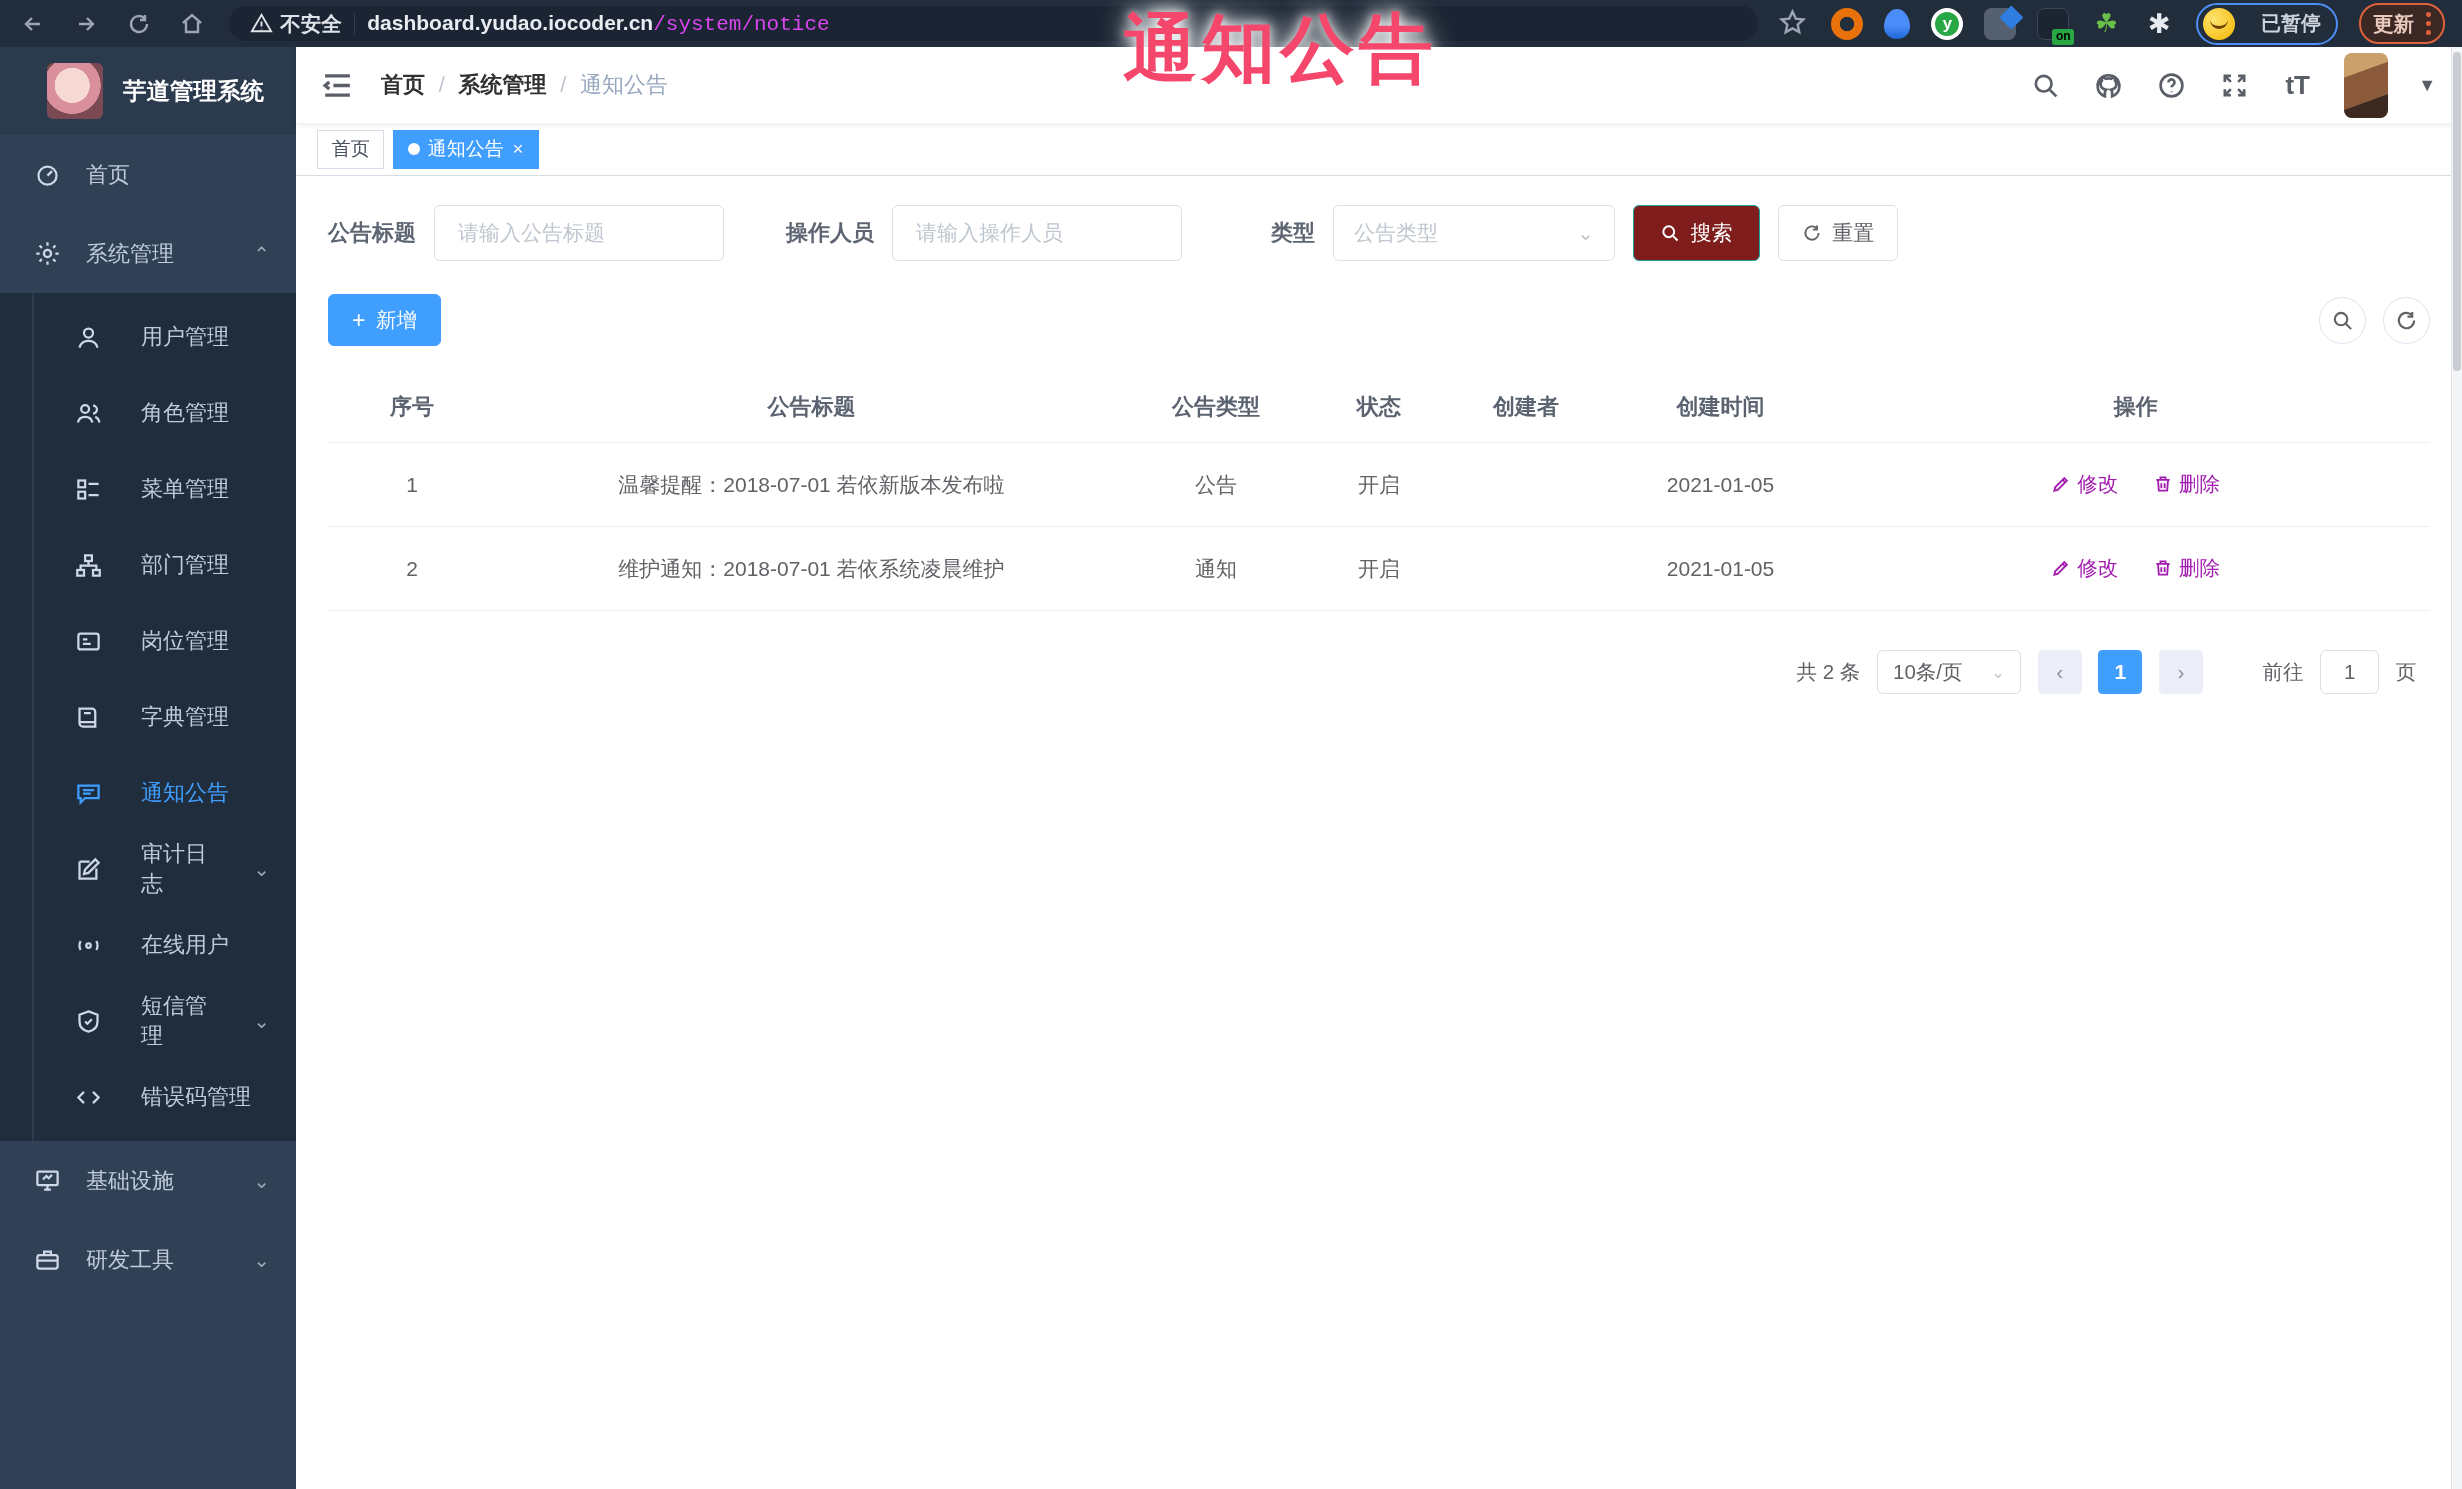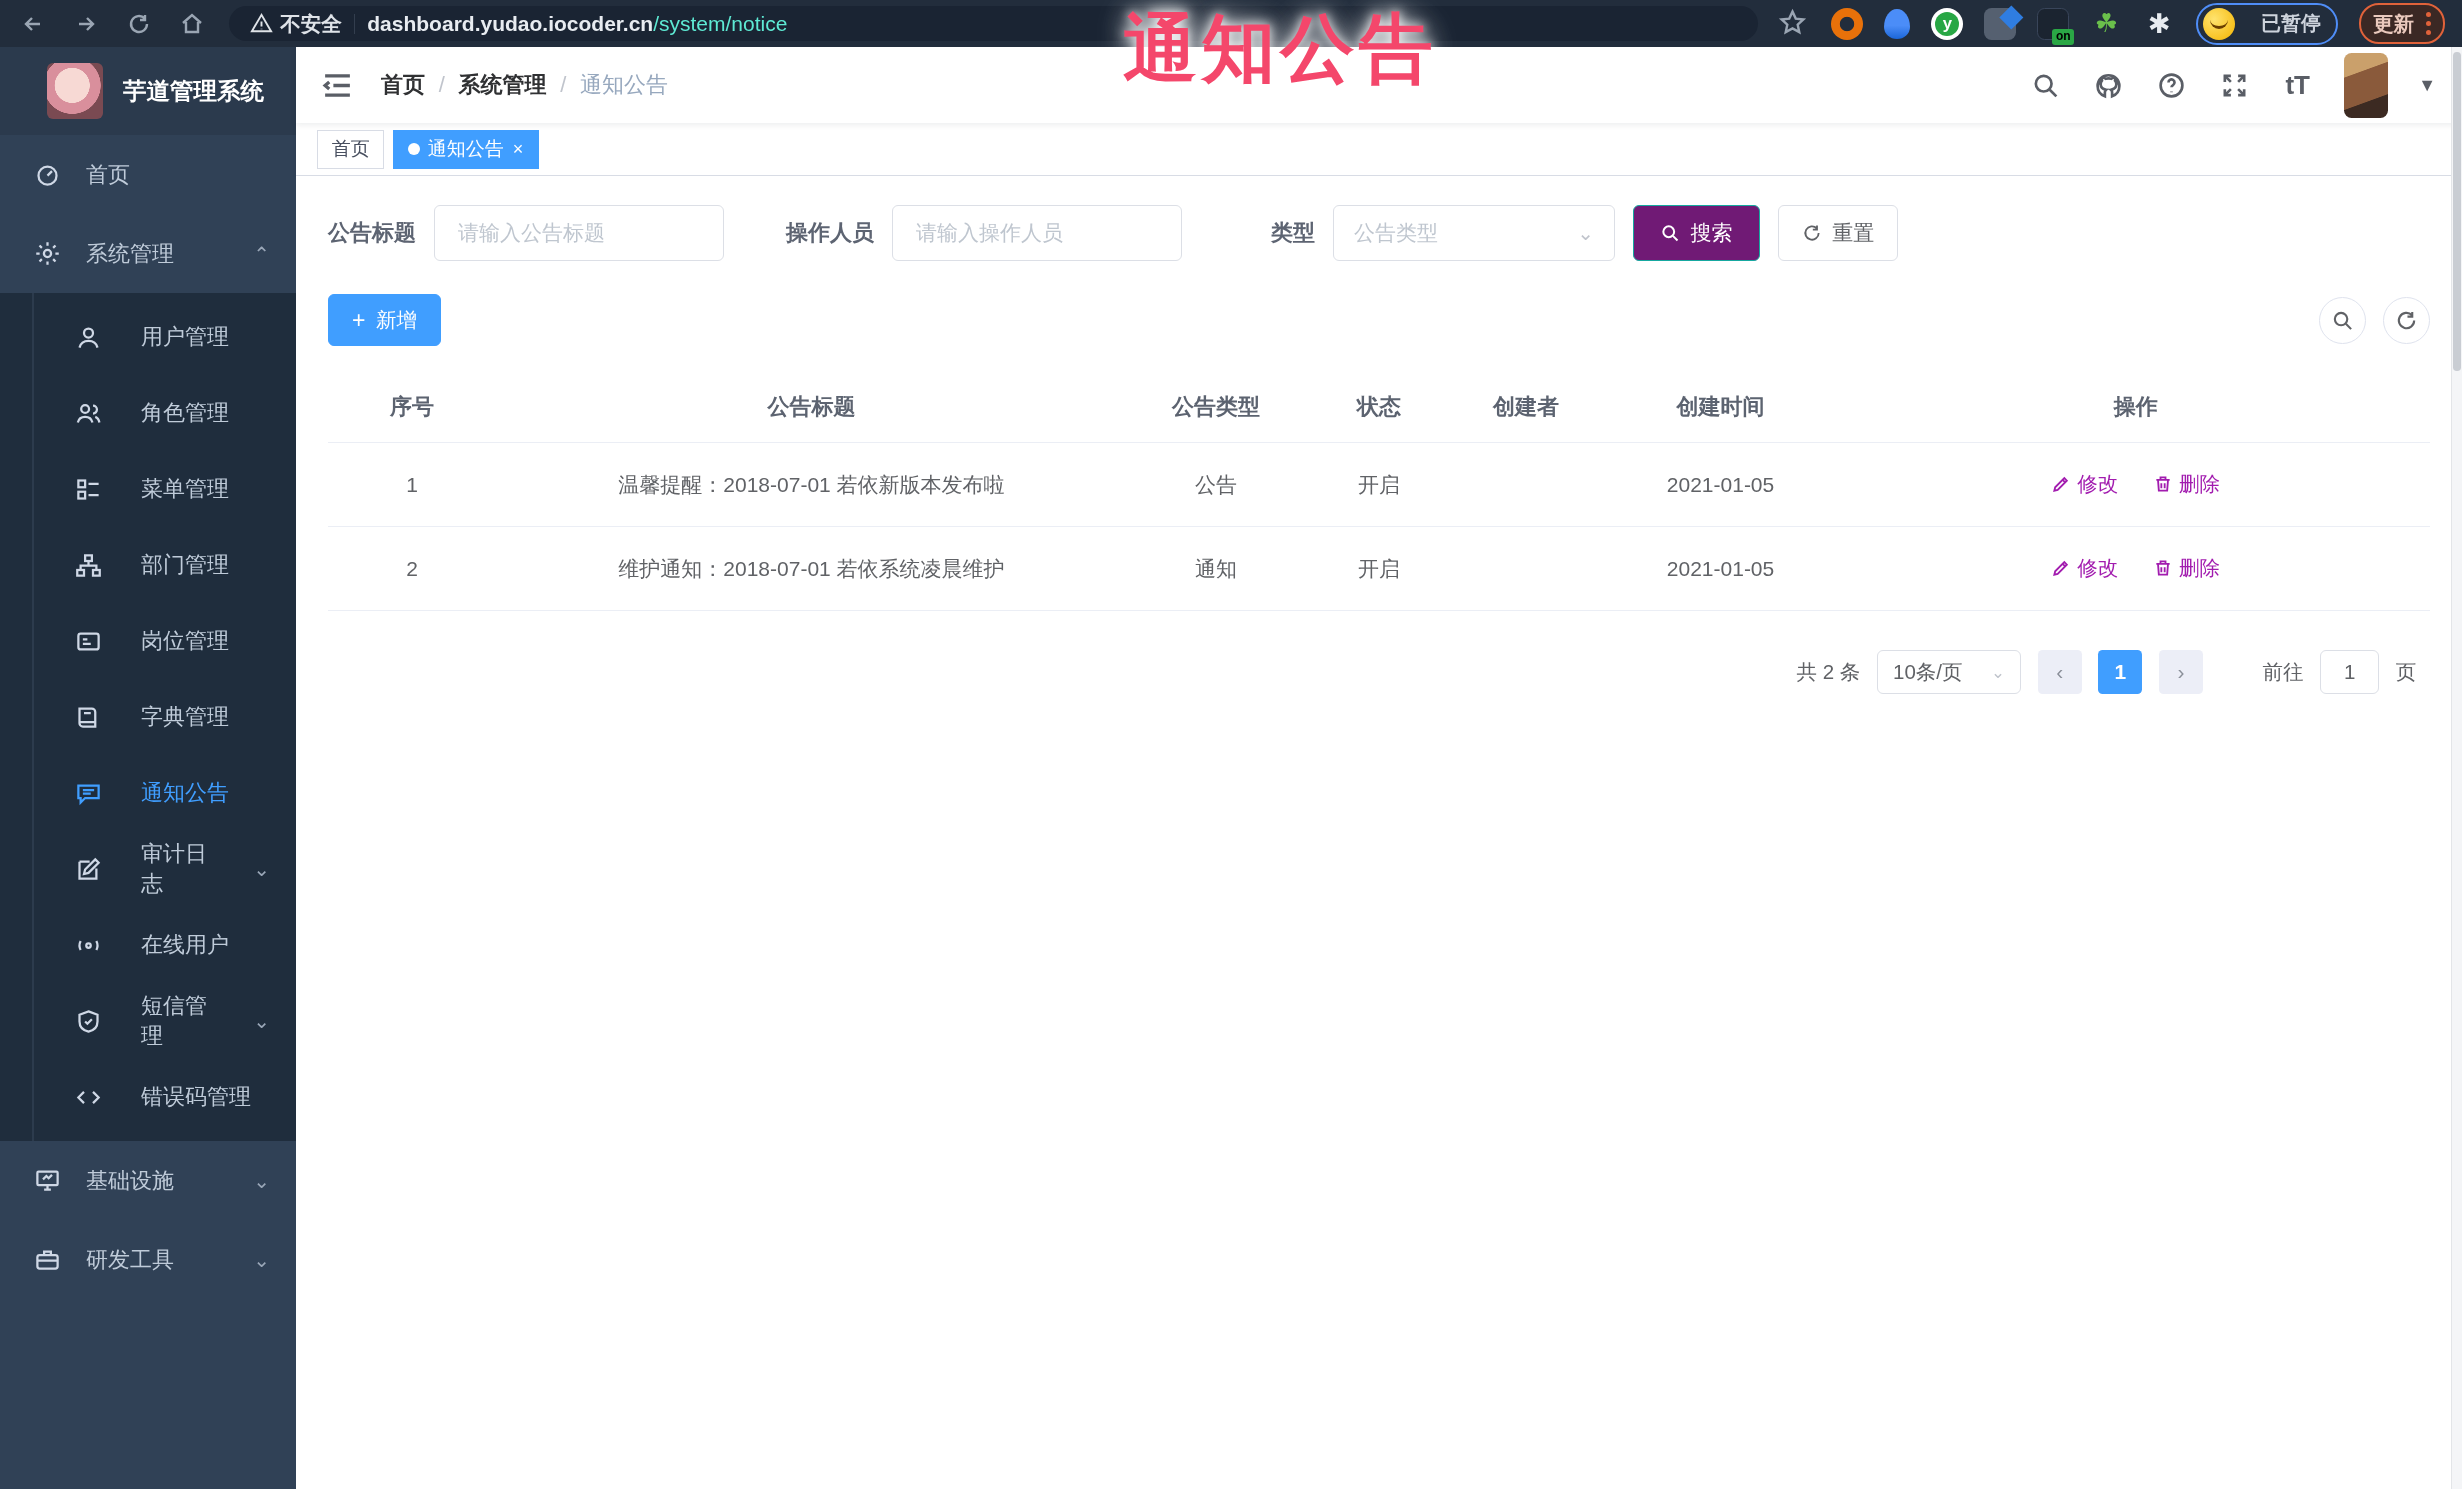--- a/index.html
+++ b/index.html
@@ -7,21 +7,21 @@
 
   
   .browser-bar{ position:absolute; top:0; left:0; width:2462px; height:47px; background:#222d3c; display:flex; align-items:center; padding:0 16.7px; gap:20px; z-index:5;}
   .bnav{ width:33px; height:33px; display:flex; align-items:center; justify-content:center; color:#9aa5b3; flex:0 0 auto;}
   .bnav svg{ width:24px; height:24px; }
   .url-pill{ flex:1 1 auto; height:35px; background:#1a2433; border-radius:18px; display:flex; align-items:center; padding:0 21px; gap:12px; min-width:0;}
   .url-pill .warn{ color:#dfe3e8; display:flex; align-items:center; gap:7.6px; font-size:20.5px; font-weight:700; flex:0 0 auto;}
   .url-pill .sep{ width:1.5px; height:20px; background:#44506033; background:#445060; opacity:.6; flex:0 0 auto;}
   .url-text{ font-size:21px; white-space:nowrap; overflow:hidden;}
   .url-text .host{ color:#e8ecf1; font-weight:700;}
-  .url-text .path{ color:#5eead4; }
+  .url-text .path{ color:#d946ef;font-family:Liberation Mono, monospace; }
   .ext-row{ display:flex; align-items:center; gap:21px; flex:0 0 auto;}
   .ext{ width:32px; height:32px; border-radius:7.6px; position:relative; flex:0 0 auto;}
   .ext-star svg{ width:29px;height:29px; color:#9aa5b3;}
   .ext-orange{ border-radius:50%; background:radial-gradient(circle at 50% 50%, #222d3c 0 6.8px, #e8710a 7.6px 15px); }
   .ext-pin{ background:linear-gradient(180deg,#4b8df8 55%,#1b66d8); border-radius:50% 50% 50% 50%/60% 60% 40% 40%; width:26px;height:30px;}
   .ext-greeny{ border-radius:50%; background:#fff; display:flex;align-items:center;justify-content:center;}
   .ext-greeny .inner{ width:24px;height:24px;border-radius:50%;background:#28a745;color:#fff;font-size:16.7px;font-weight:700;display:flex;align-items:center;justify-content:center;}
   .ext-diamond{ background:#556070; }
   .ext-diamond::after{ content:""; position:absolute; right:-3px; top:1.5px; width:16.7px;height:16.7px; background:#2f7de1; transform:rotate(45deg);}
   .ext-dark{ background:#1b2430; border:1.5px solid #39455a;}
@@ -85,21 +85,21 @@
   .content{ flex:1; padding:29px 32px; background:#fff; overflow:hidden;}
   .filter-row{ display:flex; align-items:center; gap:18px; flex-wrap:nowrap;}
   .f-label{ font-size:22px; font-weight:700; color:#5d6472; white-space:nowrap;}
   .f-input{ width:290px; height:56px; border:1.5px solid #dcdfe6; border-radius:6px; padding:0 23px; font-size:21px; color:#606266; background:#fff; outline:none; font-family:inherit;}
   .f-input::placeholder{ color:#bfc6cf;}
   .f-select{ width:282px; height:56px; border:1.5px solid #dcdfe6; border-radius:6px; padding:0 20px; display:flex; align-items:center; justify-content:space-between; cursor:pointer; background:#fff;}
   .f-select .ph{ color:#bfc6cf; font-size:21px;}
   .f-select .chev{ color:#c0c4cc; font-size:20px;}
   .gap-lg{ width:26px; flex:0 0 auto;}
   .btn{ height:56px; border-radius:6px; display:inline-flex; align-items:center; justify-content:center; gap:10.6px; font-size:21px; cursor:pointer; border:1.5px solid transparent; white-space:nowrap; font-family:inherit;}
-  .btn-search{ background:#701a75; border-color:#16a8a0; color:#fff; padding:0 26px;}
+  .btn-search{ background:#7f1d1d; border-color:#16a8a0; color:#fff; padding:0 26px;}
   .btn-reset{ background:#fff; border-color:#dcdfe6; color:#606266; padding:8px 23px;}
   .btn-add{ background:#409eff; border-color:#409eff; color:#fff; height:52px; padding:0 23px; font-size:20.5px;}
   .toolbar{ margin-top:33px; display:flex; align-items:center;}
   .tool-right{ margin-left:auto; display:flex; gap:16.7px;}
   .circ{ width:47px;height:47px; border-radius:50%; border:1.5px solid #dfe3ee; background:#fff; color:#606266; display:flex; align-items:center; justify-content:center; cursor:pointer;}
   .circ svg{ width:23px;height:23px;}
 
   
   table.grid{ width:100%; border-collapse:collapse; margin-top:26px; table-layout:fixed;}
   table.grid th{ font-size:22px; font-weight:700; color:#5c6370; padding:20px 7.6px; text-align:center; border-bottom:1.5px solid #ebeef5;}

